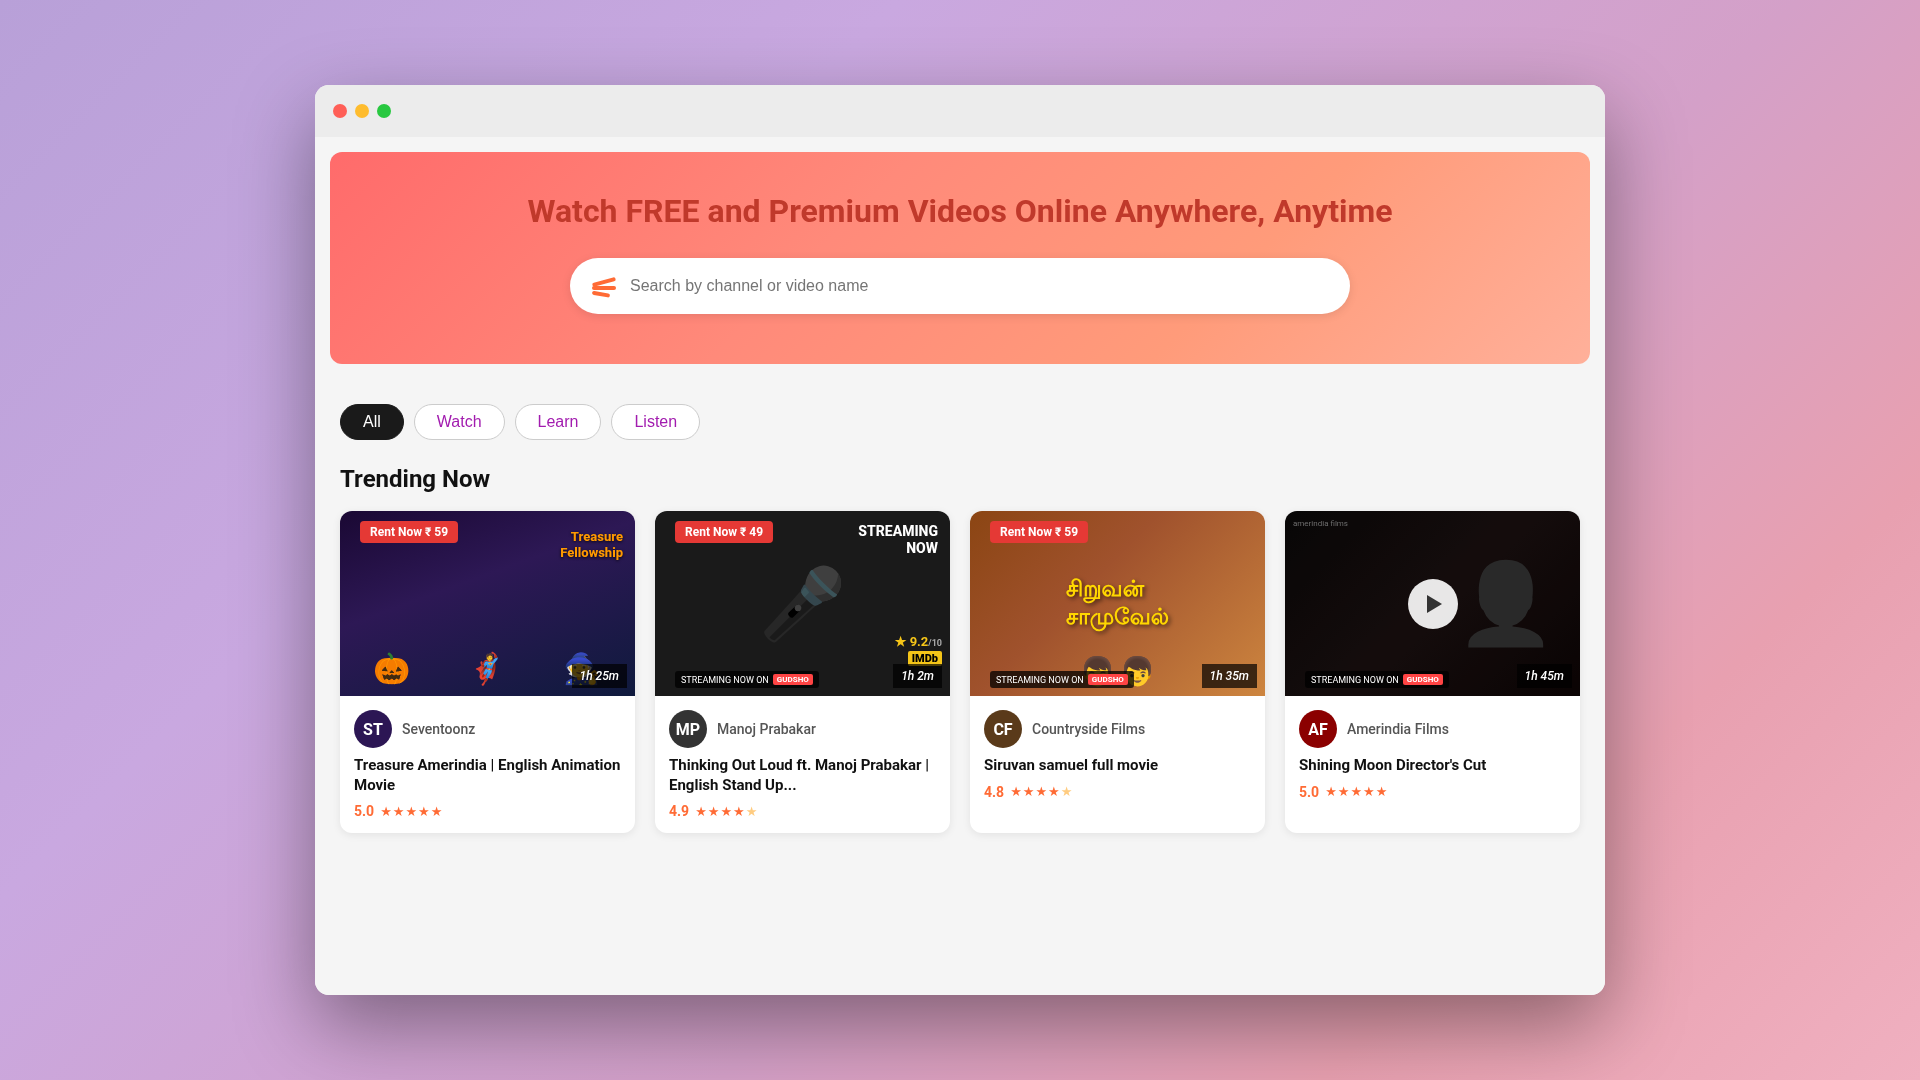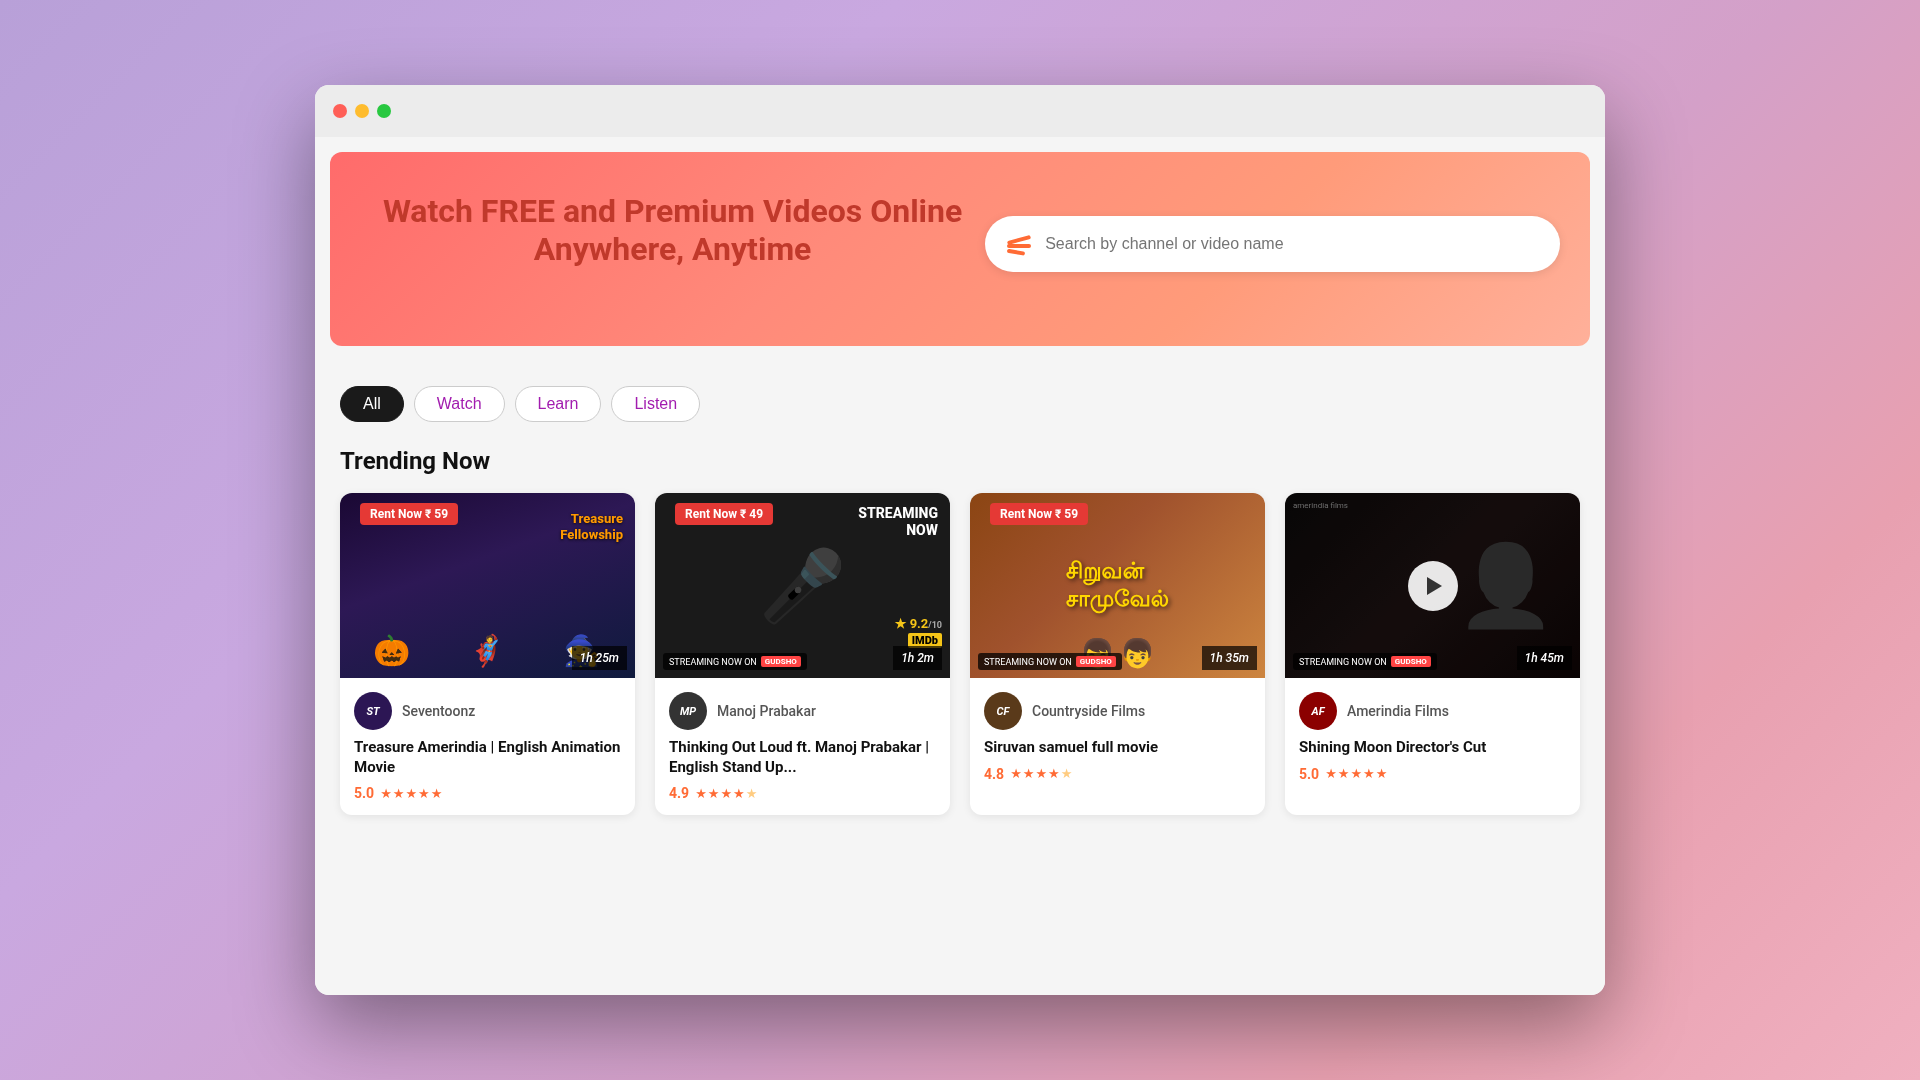--- a/index.html
+++ b/index.html
@@ -50,21 +50,21 @@
       flex: 1;
       overflow-y: auto;
       background: #f5f5f5;
     }
 
     
     .hero-banner {
       background: linear-gradient(135deg, #ff6b6b 0%, #ff8a7a 40%, #ff9b7a 70%, #ffb09a 100%);
       padding: 40px 30px 50px;
       display: flex;
-      flex-direction: row;
+      flex-direction: column;
       align-items: center;
       margin: 15px;
       border-radius: 12px;
     }
 
     .hero-title {
       color: #c0392b;
       font-size: 32px;
       font-weight: 700;
       margin-bottom: 28px;
@@ -203,21 +203,21 @@
       height: 0;
       border-top: 9px solid transparent;
       border-bottom: 9px solid transparent;
       border-left: 15px solid #333;
       margin-left: 3px;
     }
 
     .streaming-badge {
       position: absolute;
       bottom: 8px;
-      left: 8px;
+      left: 20px;
       background: rgba(0,0,0,0.75);
       color: white;
       font-size: 9px;
       padding: 3px 6px;
       border-radius: 3px;
       display: flex;
       align-items: center;
       gap: 4px;
     }
 
@@ -266,25 +266,24 @@
       margin-bottom: 8px;
     }
 
     .channel-avatar {
       width: 38px;
       height: 38px;
       border-radius: 50%;
       display: flex;
       align-items: center;
       justify-content: center;
-      font-size: 11px;
+      font-size: 16px;
       font-weight: 700;
       color: white;
       flex-shrink: 0;
-      font-style: italic;
     }
 
     .av1 { background: #2c1654; }
     .av2 { background: #333; }
     .av3 { background: #5a3a1a; }
     .av4 { background: #8B0000; }
 
     .channel-name {
       font-size: 14px;
       color: #555;

